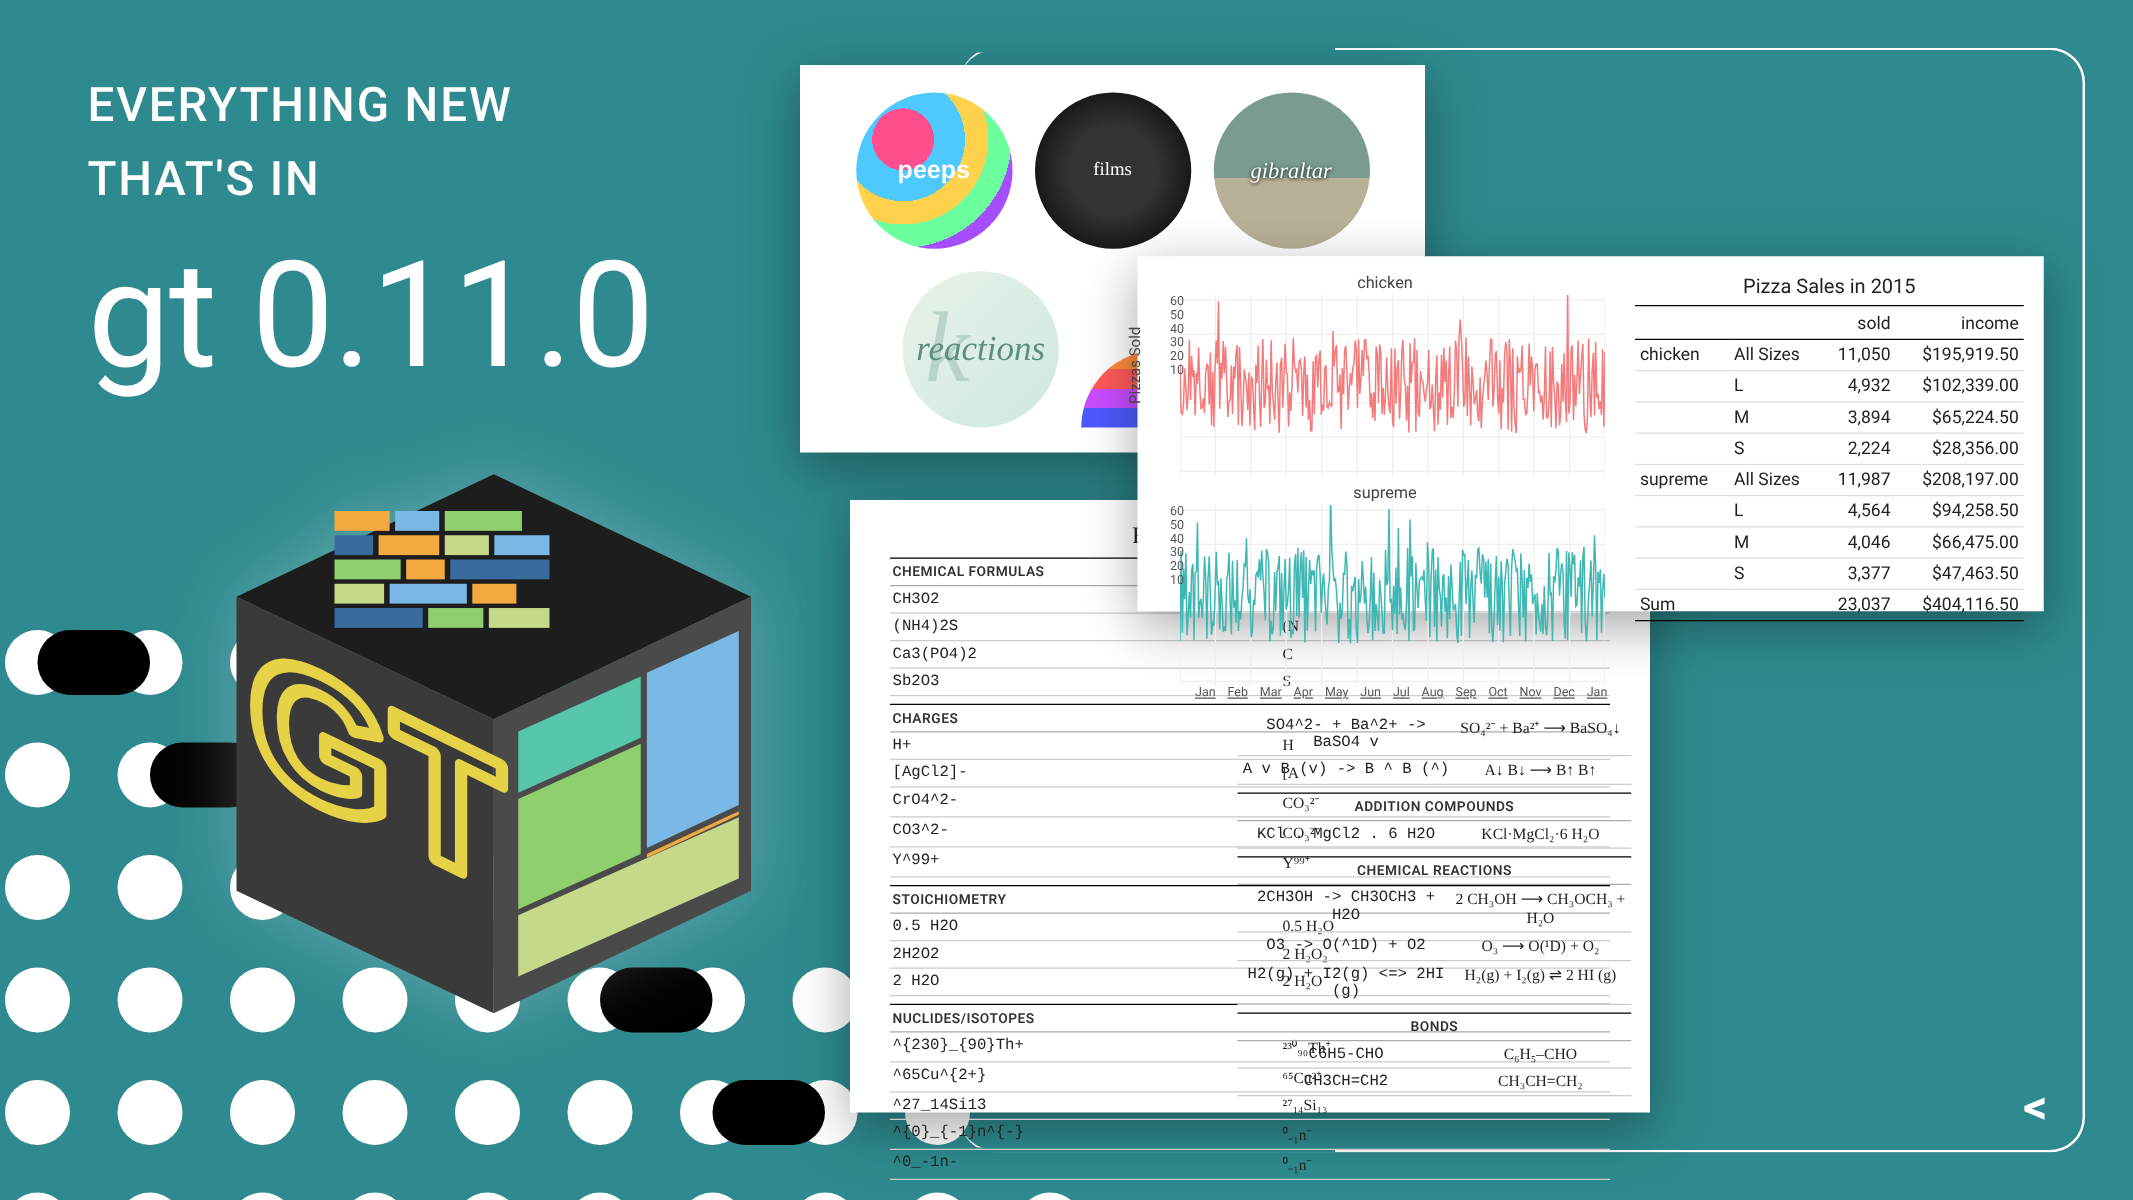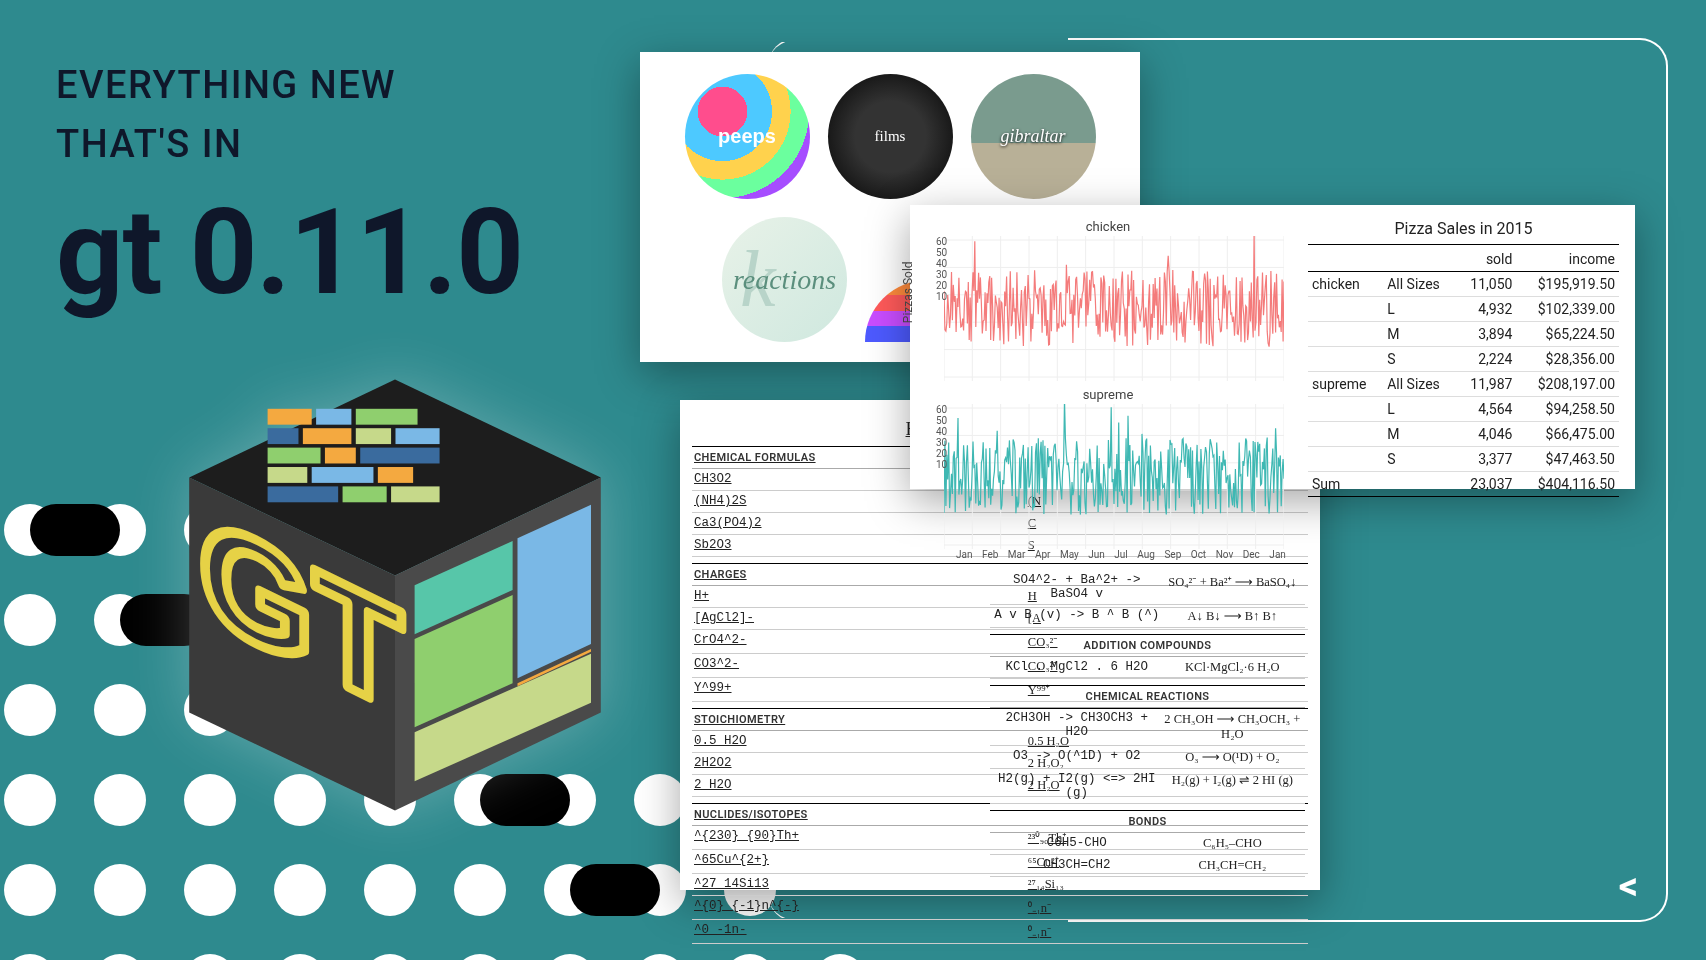--- a/index.html
+++ b/index.html
@@ -35,32 +35,32 @@
     position: absolute;
     left: 0; bottom: -2px;
     width: 300px; height: 4px;
     background: #2e8a8e;
   }
 
   
   .headline {
     position: absolute;
     top: 56px;
-    left: 56px;
-    color: #0f172a;
+    left: 70px;
+    color: #ffffff;
   }
   .headline .line1 {
     font-size: 38px;
     font-weight: 500;
     letter-spacing: 1.5px;
     line-height: 1.55;
   }
   .headline .big {
     font-size: 118px;
-    font-weight: 700;
+    font-weight: 400;
     letter-spacing: -1px;
     margin-top: 10px;
   }
 
   
   .chev {
     position: absolute;
     right: 68px;
     bottom: 52px;
     font-size: 38px;
@@ -126,23 +126,22 @@
   .ds-sun   { background: linear-gradient(180deg,#ff8b3d 0 25%,#ff5a5a 25% 50%,#c94dff 50% 75%,#4d5aff 75% 100%); border-radius:50% 50% 0 0/100% 100% 0 0; height:62px; align-self:flex-end; }
   .ds-dark  { background:#3a2a2e; width:50px; height:30px; border-radius:50% 50% 0 0/100% 100% 0 0; align-self:flex-end; }
 
   
   .chem-card {
     top: 400px;
     left: 680px;
     width: 640px;
     height: 490px;
     color: #222;
-    padding: 18px 12px;
+    padding: 18px 32px;
     font-size: 13px;
-    text-decoration: underline;
   }
   .chem-card h3 {
     text-align: center;
     font-weight: 400;
     font-size: 19px;
     font-family: Georgia, serif;
     margin-bottom: 6px;
   }
   .chem-card h3 code { font-family: "Courier New", monospace; font-size: 17px; }
   .chem-sec {
@@ -201,20 +200,21 @@
     font-size: 12px;
     color: #444;
   }
   svg.spark { width: 340px; height: 145px; display: block; margin-left: 22px; }
   .xticks {
     display: flex;
     font-size: 10px;
     color: #555;
     margin-left: 34px;
     gap: 9.5px;
+    text-decoration: underline;
   }
   .yticks {
     position: absolute;
     left: 14px;
     font-size: 10px;
     color: #555;
     display: flex;
     flex-direction: column;
     justify-content: flex-start;
   }

